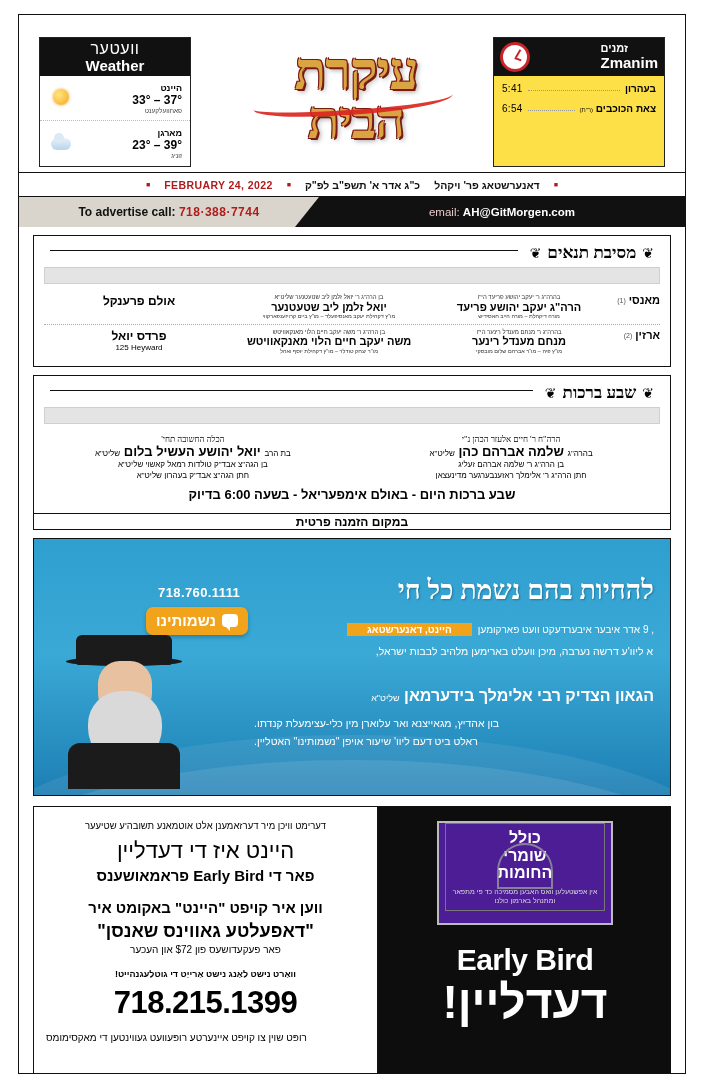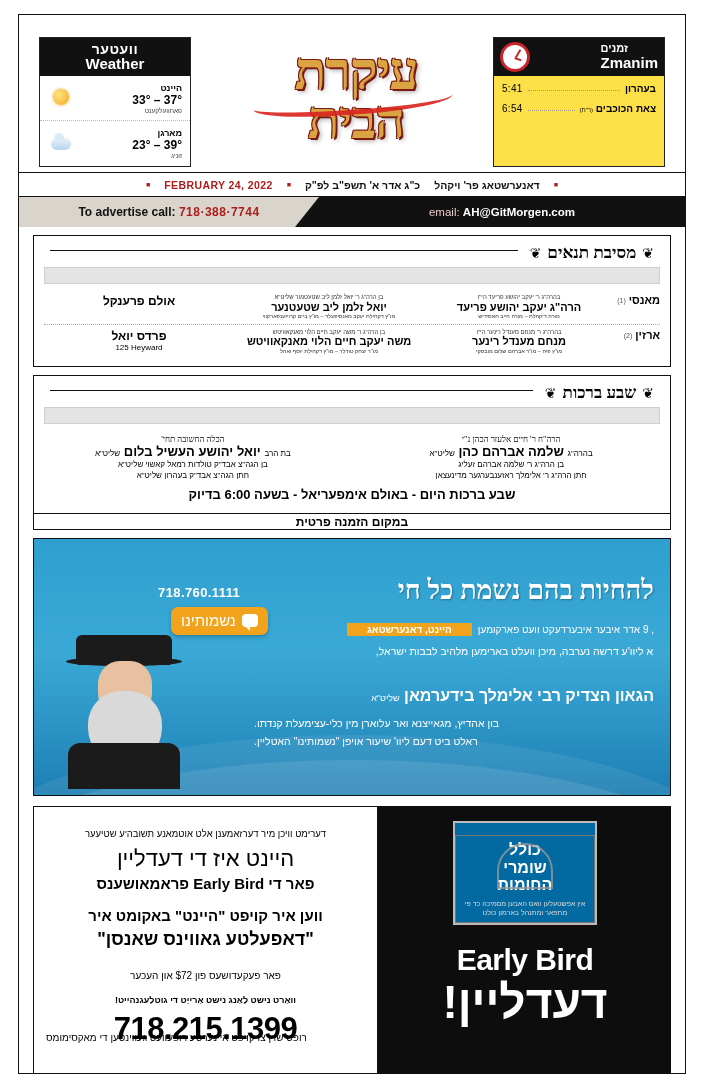--- a/index.html
+++ b/index.html
@@ -36,21 +36,21 @@
     border: 1px solid #222;
     background: #fff;
   }
   .weather-head {
     background: #111; color: #fff;
     height: 38px;
     display: flex; flex-direction: column;
     align-items: center; justify-content: center;
     line-height: 1.05;
   }
-  .weather-head .yid { font-size: 14px; font-weight: bold; letter-spacing: .5px; }
+  .weather-head .yid { font-size: 16px; font-weight: normal; letter-spacing: .5px; }
   .weather-head .eng { font-size: 15px; font-weight: bold; }
   .w-row {
     display: flex; align-items: center;
     height: 45px;
     padding: 0 4px;
     border-bottom: 1px dotted #bbb;
   }
   .w-row:last-child { border-bottom: none; }
   .w-ico { width: 34px; text-align: center; font-size: 20px; }
   .w-txt { flex: 1; text-align: right; padding-right: 4px; direction: rtl; }
@@ -255,23 +255,23 @@
   .wave.w1 { bottom: -60px; }
   .wave.w2 { bottom: -85px; background: rgba(255,255,255,.10); }
   .blue-ad .phone {
     position: absolute; left: 124px; top: 46px;
     color: #fff; font-size: 13px; font-weight: bold; letter-spacing: .4px;
   }
   .bubble {
     position: absolute; left: 112px; top: 68px;
     background: #f2a31c; color: #fff;
     border-radius: 7px; padding: 5px 10px 6px 10px;
-    font-size: 15px; font-weight: normal; direction: rtl;
+    font-size: 15px; font-weight: bold; direction: rtl;
     box-shadow: 0 2px 4px rgba(0,0,0,.25);
-    display: flex; align-items: center; gap: 6px; margin-left: 25px;
+    display: flex; align-items: center; gap: 6px;
   }
   .bubble .chat {
     width: 16px; height: 13px; border-radius: 4px; background: #fff;
     position: relative; display:inline-block;
   }
   .bubble .chat:after {
     content:""; position:absolute; left:3px; bottom:-4px;
     border-left: 5px solid transparent; border-top: 5px solid #fff;
   }
   .rabbi {
@@ -329,52 +329,52 @@
   
   .bottom {
     margin: 10px 14px 0 14px;
     height: 268px;
     display: flex;
     gap: 0;
   }
   .bottom-left {
     width: 345px;
     border: 1px solid #111;
-    padding: 20px 10px;
+    padding: 12px 10px;
     direction: rtl;
     text-align: center;
     position: relative;
   }
   .bl-top { font-size: 9.5px; line-height: 1.4; }
   .bl-h1 { font-size: 22px; font-weight: normal; margin-top: 6px; }
   .bl-h2 { font-size: 15px; font-weight: bold; margin-top: 3px; }
   .bl-q1 { font-size: 15px; font-weight: bold; margin-top: 14px; line-height: 1.35; }
   .bl-q2 { font-size: 18px; font-weight: bold; margin-top: 2px; }
-  .bl-sub { font-size: 10px; margin-top: 20px; }
+  .bl-sub { font-size: 10px; margin-top: 2px; }
   .bl-cta { font-size: 9px; font-weight: bold; margin-top: 14px; }
   .bl-phone {
     font-size: 31px; font-weight: bold; letter-spacing: -.5px;
     direction: ltr; margin-top: 6px;
   }
   .bl-side {
     position: absolute; left: 12px; bottom: 28px;
     font-size: 10px; direction: rtl; text-align: right; line-height: 1.45;
   }
   .bottom-right {
     flex: 1;
     border: 1px solid #111; border-right: none;
     background: #0d0d0d; color: #fff;
     position: relative;
   }
   .kollel-logo {
     position: absolute; left: 50%; top: 14px; transform: translateX(-50%);
-    width: 144px; height: 104px;
+    width: 176px; height: 104px;
     border: 2px solid #bbb;
-    background: #0369a1;
-    display: flex; align-items: flex-end; justify-content: center;
+    background: #4c1d95;
+    display: flex; align-items: flex-start; justify-content: center;
   }
   .kollel-inner {
     width: 160px; height: 88px;
     border: 1px solid #777;
     display: flex; align-items: center; justify-content: center;
     direction: rtl; text-align: center;
   }
   .kollel-inner .k1 { font-size: 16px; font-weight: bold; line-height: 1.1; }
   .kollel-inner .k2 { font-size: 7px; color: #ddd; margin-top: 5px; line-height: 1.3; }
   .arch {

